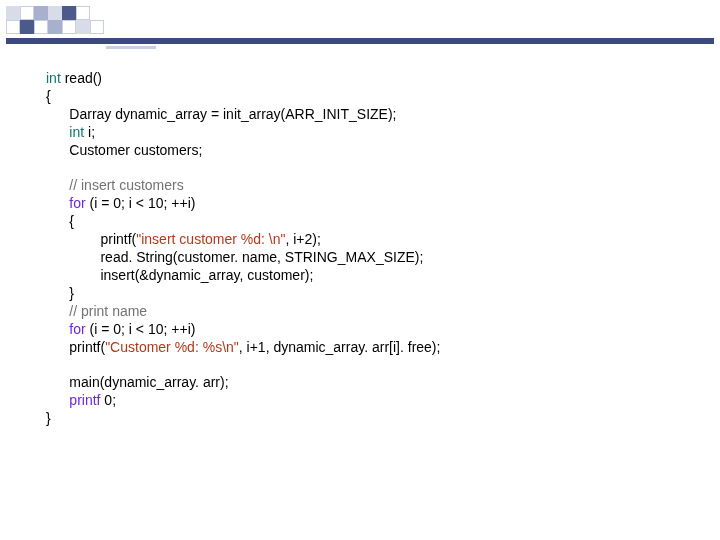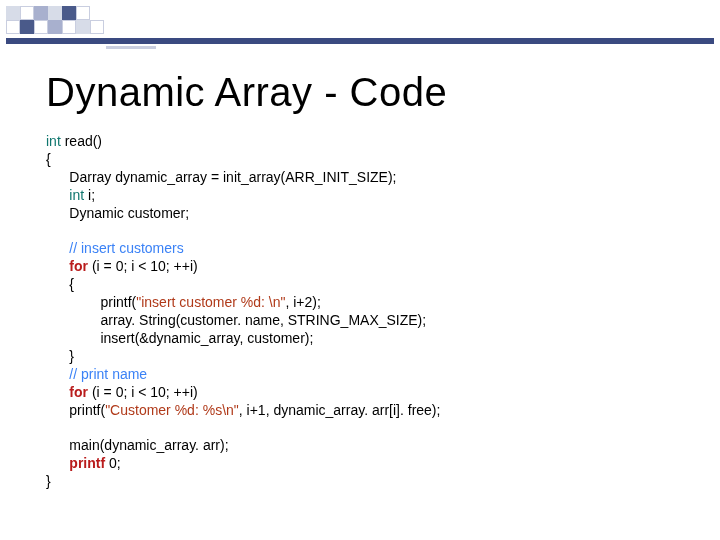--- a/index.html
+++ b/index.html
@@ -65,22 +65,22 @@
     color: #000;
     letter-spacing: 0.5px;
   }
   .code {
     font-size: 14px;
     line-height: 1.28;
     color: #000;
     white-space: pre;
   }
   .kw-type { color: #0f766e; }
-  .kw-flow { color: #b91c1c; font-weight: bold; }
-  .comment { color: #3b82f6; }
+  .kw-flow { color: #6d28d9; }
+  .comment { color: #737373; }
   .str     { color: #b03a1a; }
 </style>
 </head>
 <body>
 
 <div class="deco">
   <div class="row1">
     <div class="sq light" style="left:0px"></div>
     <div class="sq outline" style="left:14px"></div>
     <div class="sq mid" style="left:28px"></div>
@@ -95,33 +95,32 @@
     <div class="sq mid" style="left:42px"></div>
     <div class="sq outline" style="left:56px"></div>
     <div class="sq light" style="left:70px"></div>
     <div class="sq outline" style="left:84px"></div>
   </div>
   <div class="bar"></div>
   <div class="bar2"></div>
 </div>
 
 <div class="content">
-  <h1 class="title">Dynamic Array - Code</h1>
 
   <div class="code"><span class="kw-type">int</span><span> read()</span>
 <span>{</span>
 <span>      Darray dynamic_array = init_array(ARR_INIT_SIZE);</span>
       <span class="kw-type">int</span><span> i;</span>
-<span>      Dynamic customer;</span>
+<span>      Customer customers;</span>
 <span> </span>
       <span class="comment">// insert customers</span>
       <span class="kw-flow">for</span><span> (i = 0; i &lt; 10; ++i)</span>
 <span>      {</span>
 <span>              printf(</span><span class="str">"insert customer %d: \n"</span><span>, i+2);</span>
-<span>              array. String(customer. name, STRING_MAX_SIZE);</span>
+<span>              read. String(customer. name, STRING_MAX_SIZE);</span>
 <span>              insert(&amp;dynamic_array, customer);</span>
 <span>      }</span>
       <span class="comment">// print name</span>
       <span class="kw-flow">for</span><span> (i = 0; i &lt; 10; ++i)</span>
 <span>      printf(</span><span class="str">"Customer %d: %s\n"</span><span>, i+1, dynamic_array. arr[i]. free);</span>
 <span> </span>
 <span>      main(dynamic_array. arr);</span>
       <span class="kw-flow">printf</span><span> 0;</span>
 <span>}</span></div>
 </div>

